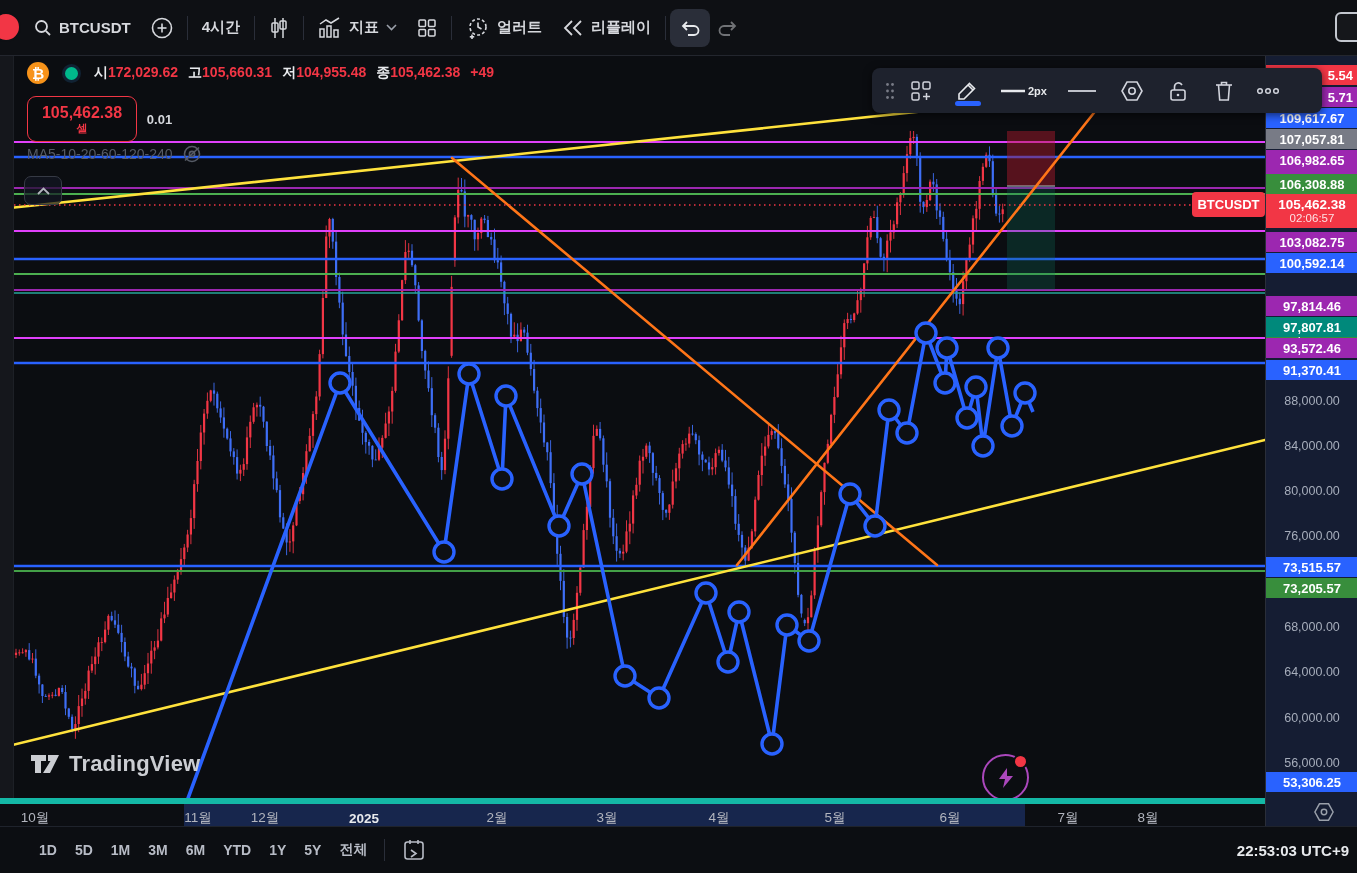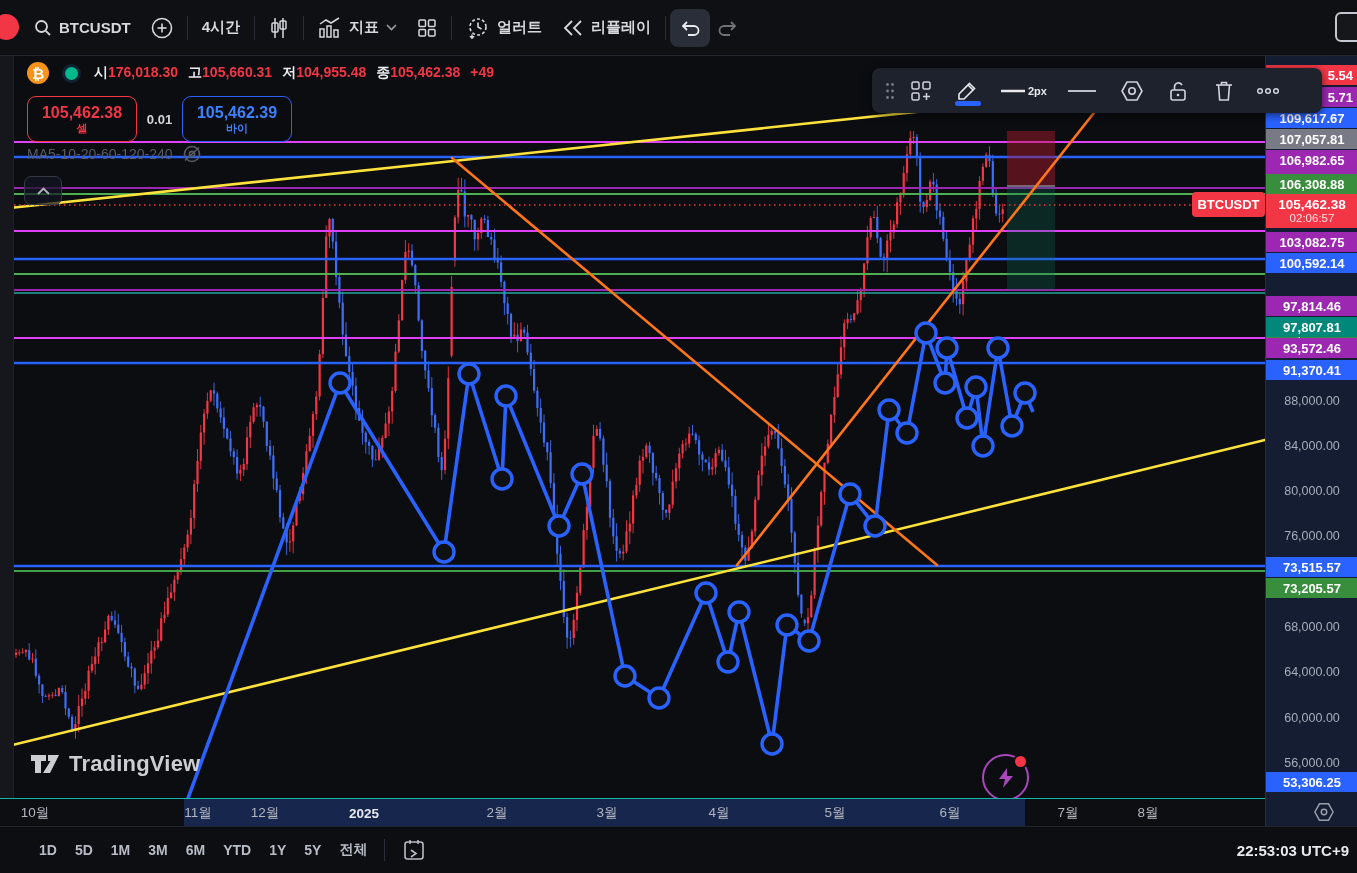--- a/index.html
+++ b/index.html
@@ -63,21 +63,21 @@
   .plabel{position:absolute;left:0;width:92px;height:20px;display:flex;align-items:center;justify-content:center;
        font-size:13px;font-weight:700;color:#fff;z-index:21;}
   .plabel.right{justify-content:flex-end;padding-right:5px;box-sizing:border-box;}
   .pcur{position:absolute;left:0;width:92px;height:34px;background:#f23645;color:#fff;z-index:22;
        display:flex;flex-direction:column;align-items:center;justify-content:center;line-height:1.15;}
   .pcur .p1{font-size:13.5px;font-weight:700;}
   .pcur .p2{font-size:11.5px;color:rgba(255,255,255,.85);}
   .paxis-gear{position:absolute;left:1313px;top:802px;z-index:31;color:#9aa0aa;}
   
   .taxis{position:absolute;left:0;top:798px;width:1265px;height:28px;background:#0c0e12;
-       border-top:1px solid #14b8a6;z-index:25;}
+       border-top:6px solid #14b8a6;z-index:25;}
   .taxis-hl{position:absolute;top:0;height:28px;background:#17264d;}
   .month{position:absolute;top:0;height:28px;display:flex;align-items:center;transform:translateX(-50%);
        font-size:13.5px;color:#b2b5be;}
   .month.bold{font-weight:700;color:#e8eaed;}
   
   .botbar{position:absolute;left:0;top:826px;width:1357px;height:47px;background:#0c0e12;
        border-top:1px solid #1f232c;display:flex;align-items:center;z-index:30;padding-left:30px;box-sizing:border-box;}
   .range-btn{padding:0 9px;height:30px;display:flex;align-items:center;font-size:14px;font-weight:700;
        color:#b8bcc6;border-radius:6px;cursor:pointer;}
   .bot-sep{width:1px;height:22px;background:#2a2e39;margin:0 8px;}
@@ -836,38 +836,34 @@
           <circle cx="1012" cy="426" r="10" fill="#0e1014" stroke="#2962ff" stroke-width="3.4"></circle>
           <circle cx="1025" cy="393" r="10" fill="#0e1014" stroke="#2962ff" stroke-width="3.4"></circle>
         </g>
         <line x1="14" y1="205" x2="1265" y2="205" stroke="#f23645" stroke-width="1.4" stroke-dasharray="1.5 3.5"></line>
       </svg></div>
 
   <div class="sym-row">
     <div class="btc-ic">₿</div>
     <div class="live-dot"></div>
     <div class="ohlc">
-      <span><span>시</span><b>176,018.30</b></span>
+      <span><span>시</span><b>172,029.62</b></span>
       <span><span>고</span><b>105,660.31</b></span>
       <span><span>저</span><b>104,955.48</b></span>
       <span><span>종</span><b>105,462.38</b></span>
       <b>+49</b>
     </div>
   </div>
 
   <div class="trade-row">
     <div class="trade-btn sell">
       <span class="trade-price">105,462.38</span>
       <span class="trade-sub">셀</span>
     </div>
     <div class="spread">0.01</div>
-    <div class="trade-btn buy">
-      <span class="trade-price">105,462.39</span>
-      <span class="trade-sub">바이</span>
-    </div>
   </div>
 
   <div class="ma-row">
     <span>MA5-10-20-60-120-240</span>
     <svg width="22" height="18" viewBox="0 0 22 18">
       <circle cx="11" cy="9" r="7.5" fill="none" stroke="#565b66" stroke-width="1.6"></circle>
       <circle cx="11" cy="9" r="2.6" fill="none" stroke="#565b66" stroke-width="1.6"></circle>
       <line x1="4" y1="15.5" x2="18" y2="2.5" stroke="#565b66" stroke-width="1.6"></line>
     </svg>
   </div>

